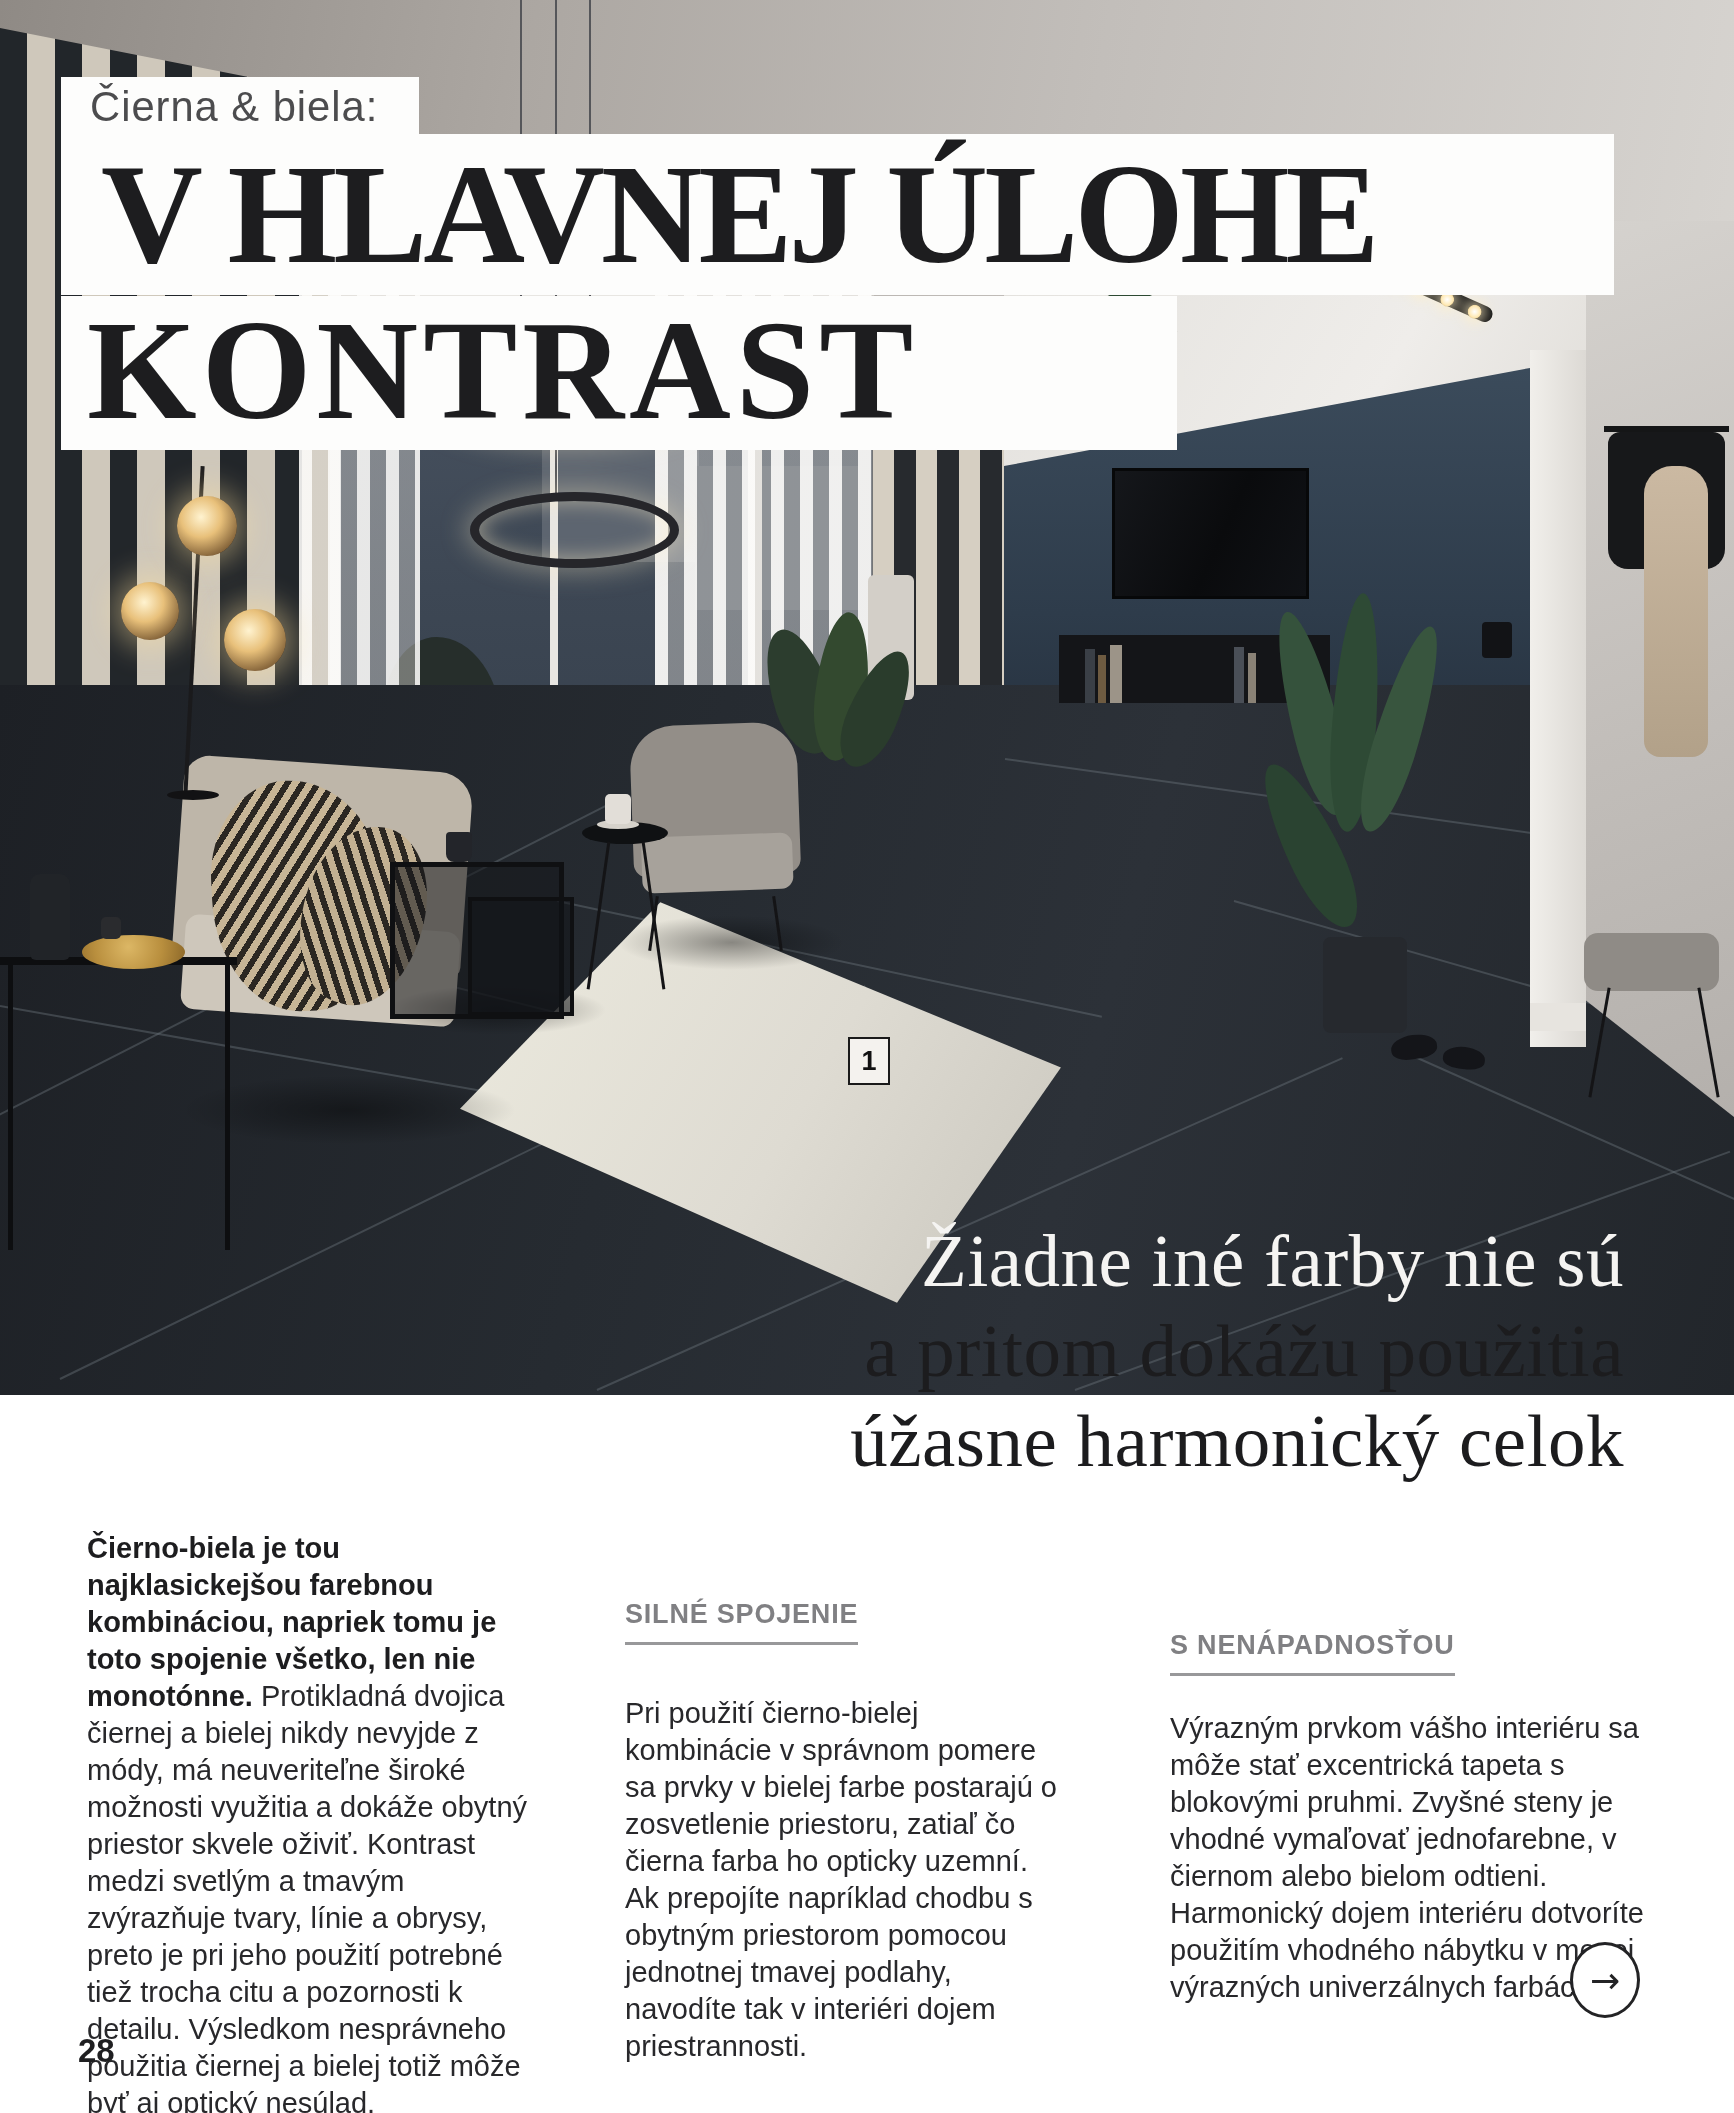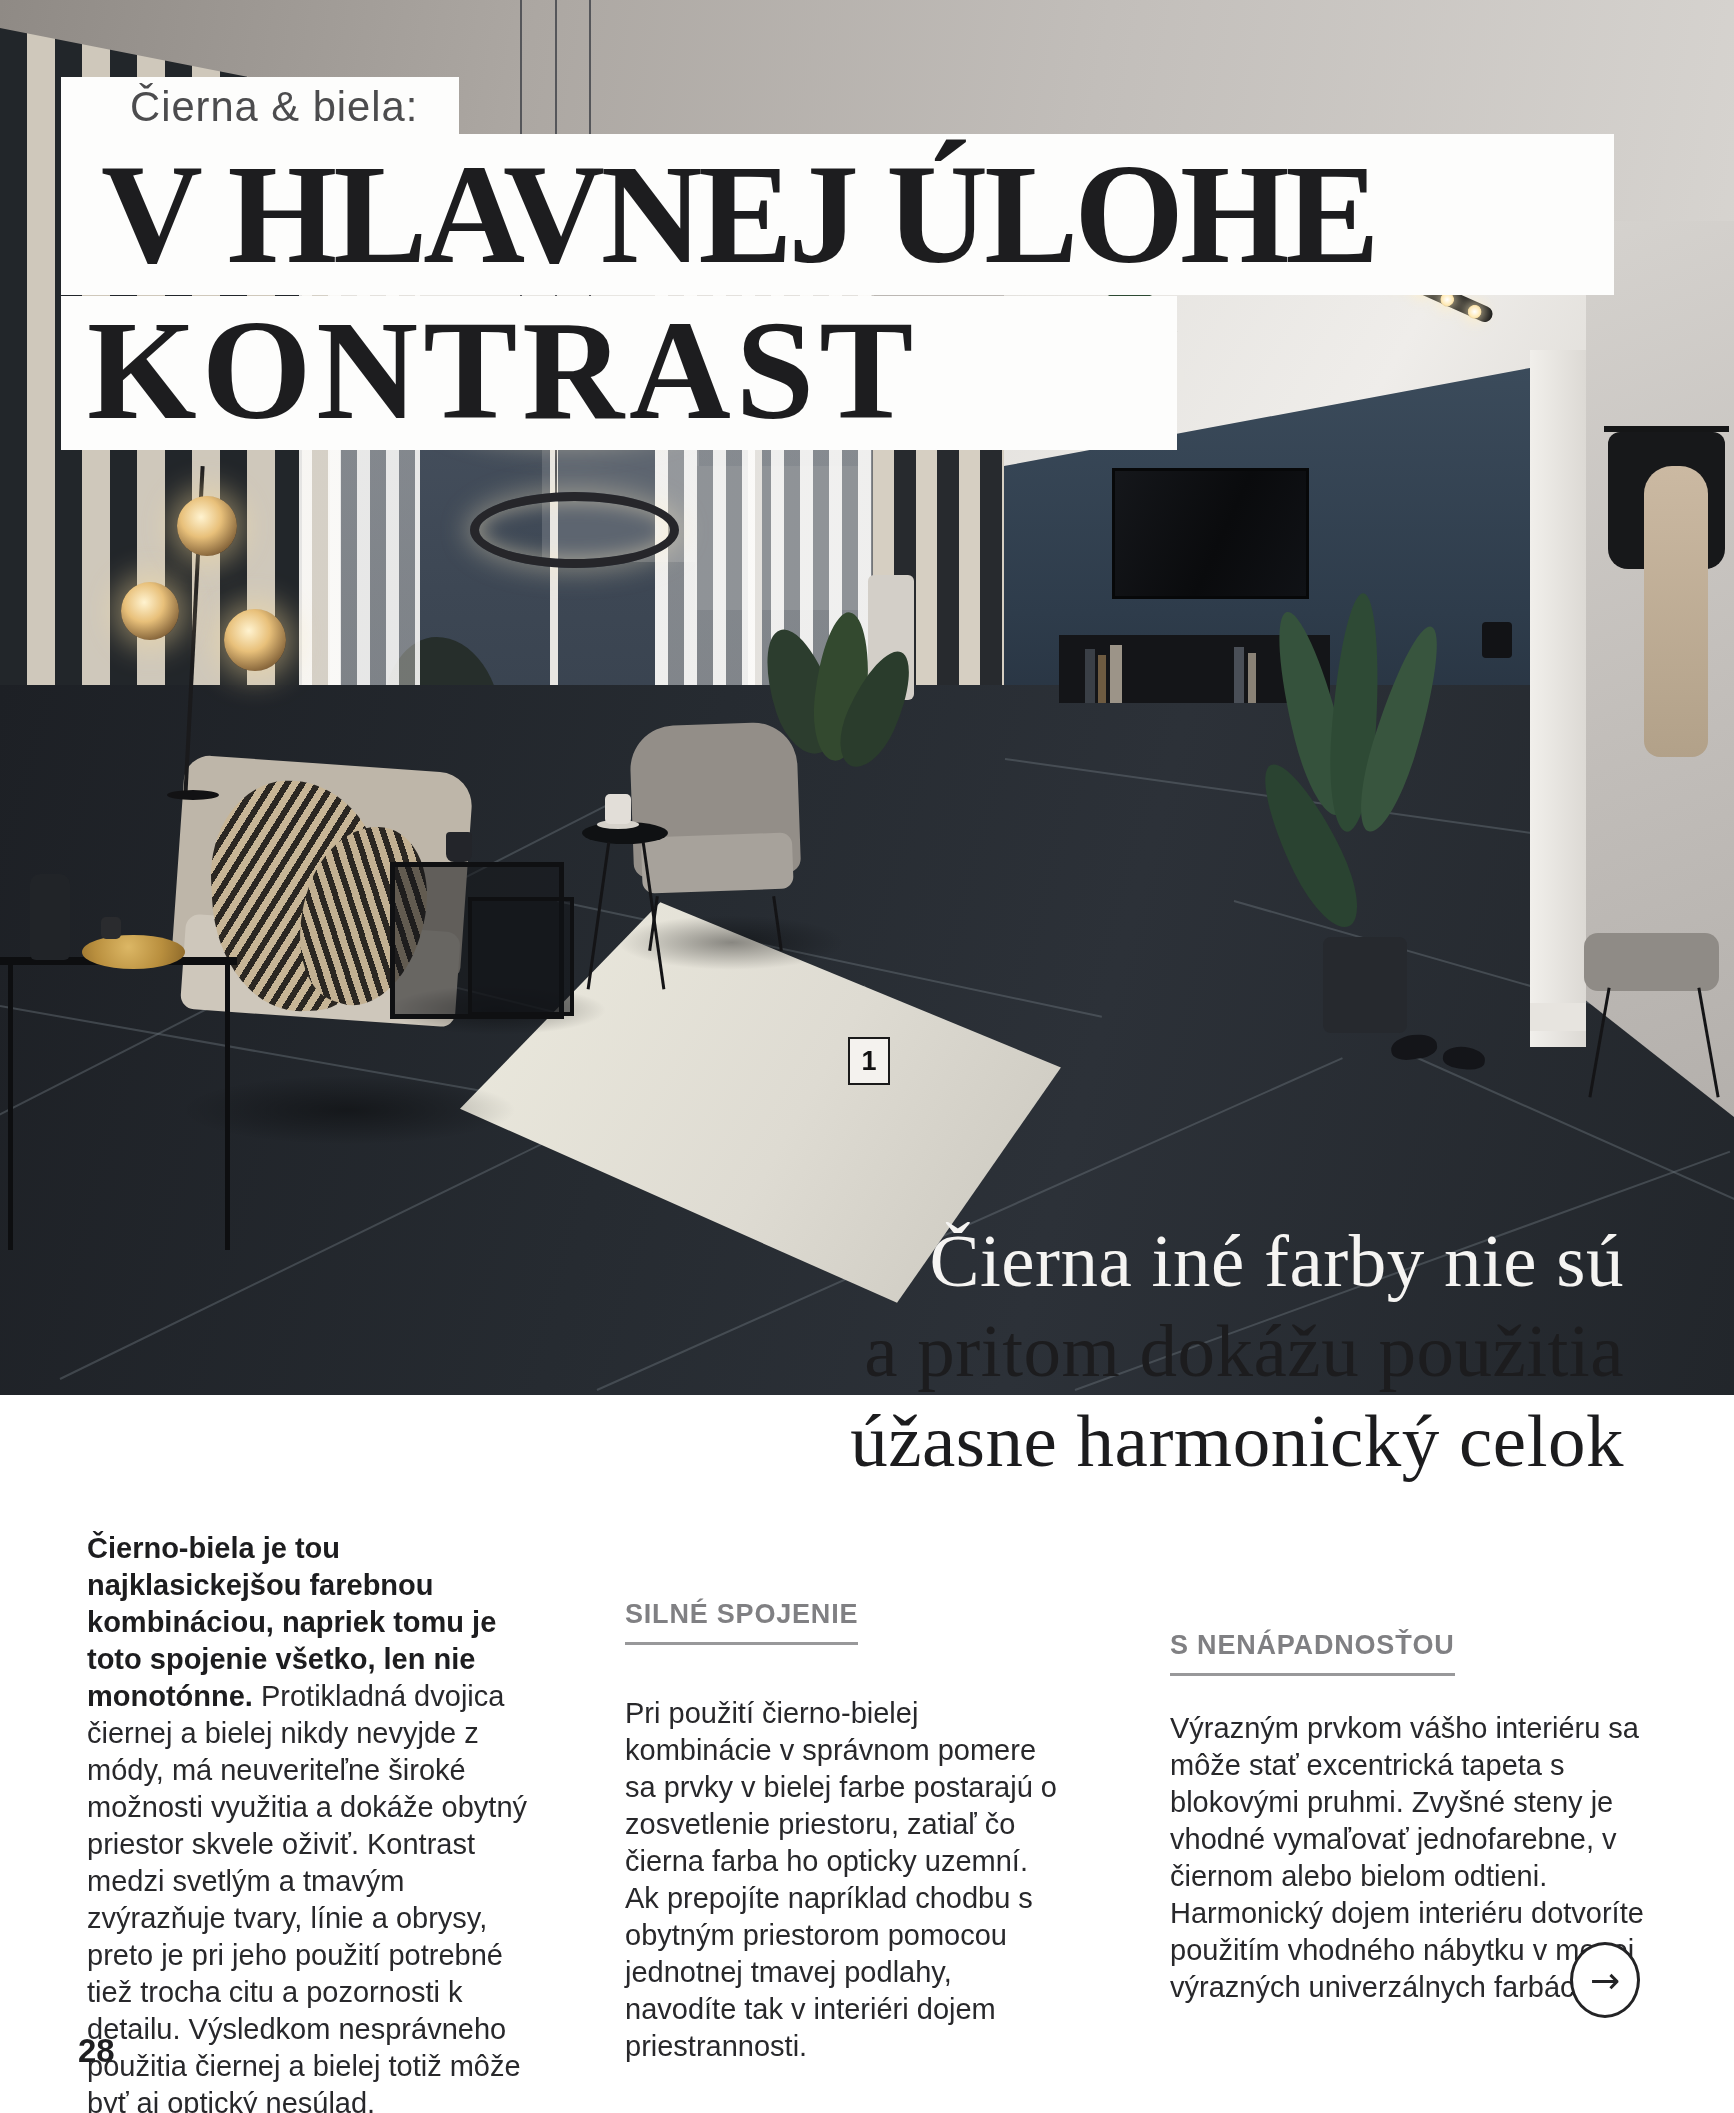--- a/index.html
+++ b/index.html
@@ -111,21 +111,21 @@
   .plantC{position:absolute;left:1083px;top:291px;width:94px;height:92px;background:#2e4a33;
         border-radius:48% 52% 45% 55%/55% 45% 52% 48%;}
   .shoe{position:absolute;background:#141519;border-radius:50% 50% 40% 40%;}
   .stool-seat{position:absolute;left:1584px;top:933px;width:135px;height:58px;background:#8f8b86;border-radius:14px;}
   .marker{position:absolute;left:848px;top:1037px;width:38px;height:44px;background:#f4f2ee;
         border:2px solid #1a1a1a;display:flex;align-items:center;justify-content:center;
         font-size:27px;font-weight:bold;color:#111;}
 
   
   .label-box{position:absolute;left:61px;top:77px;width:358px;height:58px;background:#fdfdfc;
-        display:flex;align-items:center;padding-left:40px;}
+        display:flex;align-items:center;}
   .label-box span{font-size:43px;color:#4c4c4e;letter-spacing:1px;padding-left:30px;transform:scaleX(.97);transform-origin:left;}
   .title-box1{position:absolute;left:61px;top:134px;width:1553px;height:161px;background:#fdfdfc;}
   .title-box2{position:absolute;left:61px;top:296px;width:1116px;height:154px;background:#fdfdfc;}
   .title-line{font-family:"Liberation Serif", serif;font-weight:700;color:#1d1d1f;white-space:nowrap;}
   .title-box1 .title-line{font-size:141px;letter-spacing:-4px;line-height:161px;padding-left:40px;display:block;}
   .title-box2 .title-line{font-size:141px;letter-spacing:5px;line-height:149px;padding-left:26px;display:block;}
 
   
   .quote{position:absolute;right:110px;top:1216px;text-align:right;
         font-family:"Liberation Serif", serif;font-size:75px;line-height:90px;letter-spacing:0.5px;}
@@ -286,21 +286,21 @@
     <span>Čierna &amp; biela:</span>
   </div>
   <div class="title-box1">
     <span class="title-line">V HLAVNEJ ÚLOHE</span>
   </div>
   <div class="title-box2">
     <span class="title-line">KONTRAST</span>
   </div>
 
   <div class="quote">
-    <div class="on-image">Čierna iné farby nie sú</div>
+    <div class="on-image">Žiadne iné farby nie sú</div>
     <div class="on-white">a pritom dokážu použitia</div>
     <div class="on-white">úžasne harmonický celok</div>
   </div>
 
   <div class="col col-left">
     <b>Čierno-biela je tou najklasickejšou farebnou kombináciou, napriek tomu je toto spojenie všetko, len nie monotónne.</b><span> Protikladná dvojica čiernej a bielej nikdy nevyjde z módy, má neuveriteľne široké možnosti využitia a dokáže obytný priestor skvele oživiť. Kontrast medzi svetlým a tmavým zvýrazňuje tvary, línie a obrysy, preto je pri jeho použití potrebné tiež trocha citu a pozornosti k detailu. Výsledkom nesprávneho použitia čiernej a bielej totiž môže byť aj optický nesúlad.</span>
   </div>
 
   <div class="col col-mid">
     <span class="col-header">SILNÉ SPOJENIE</span>

